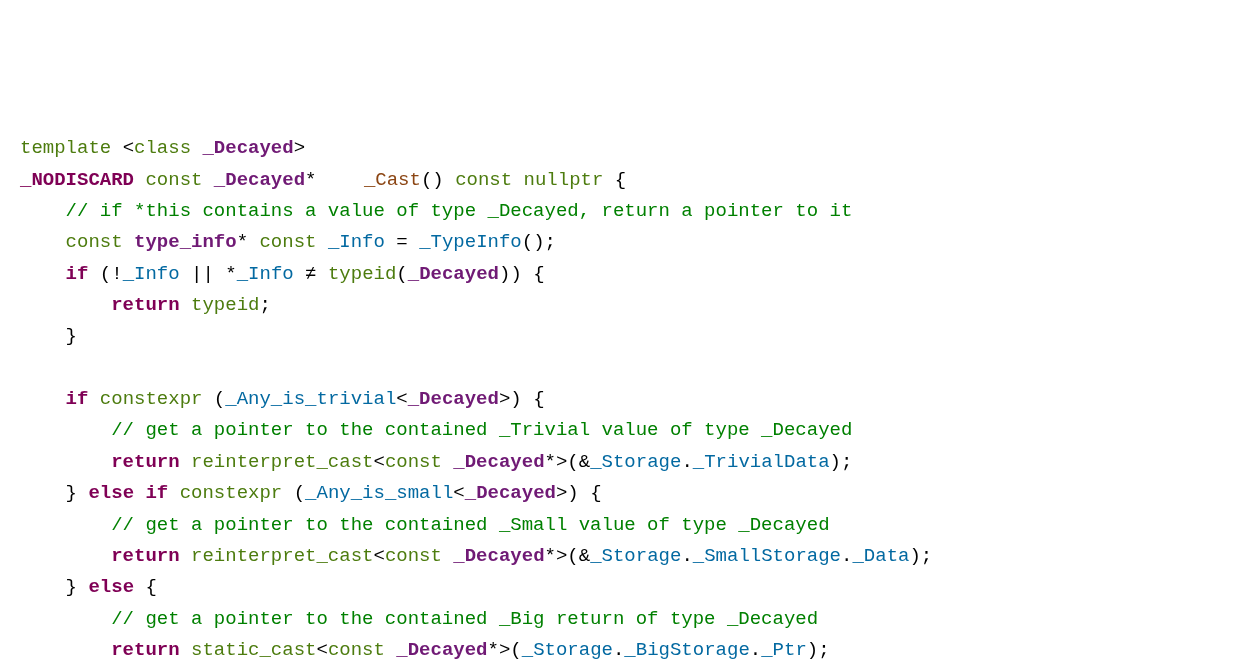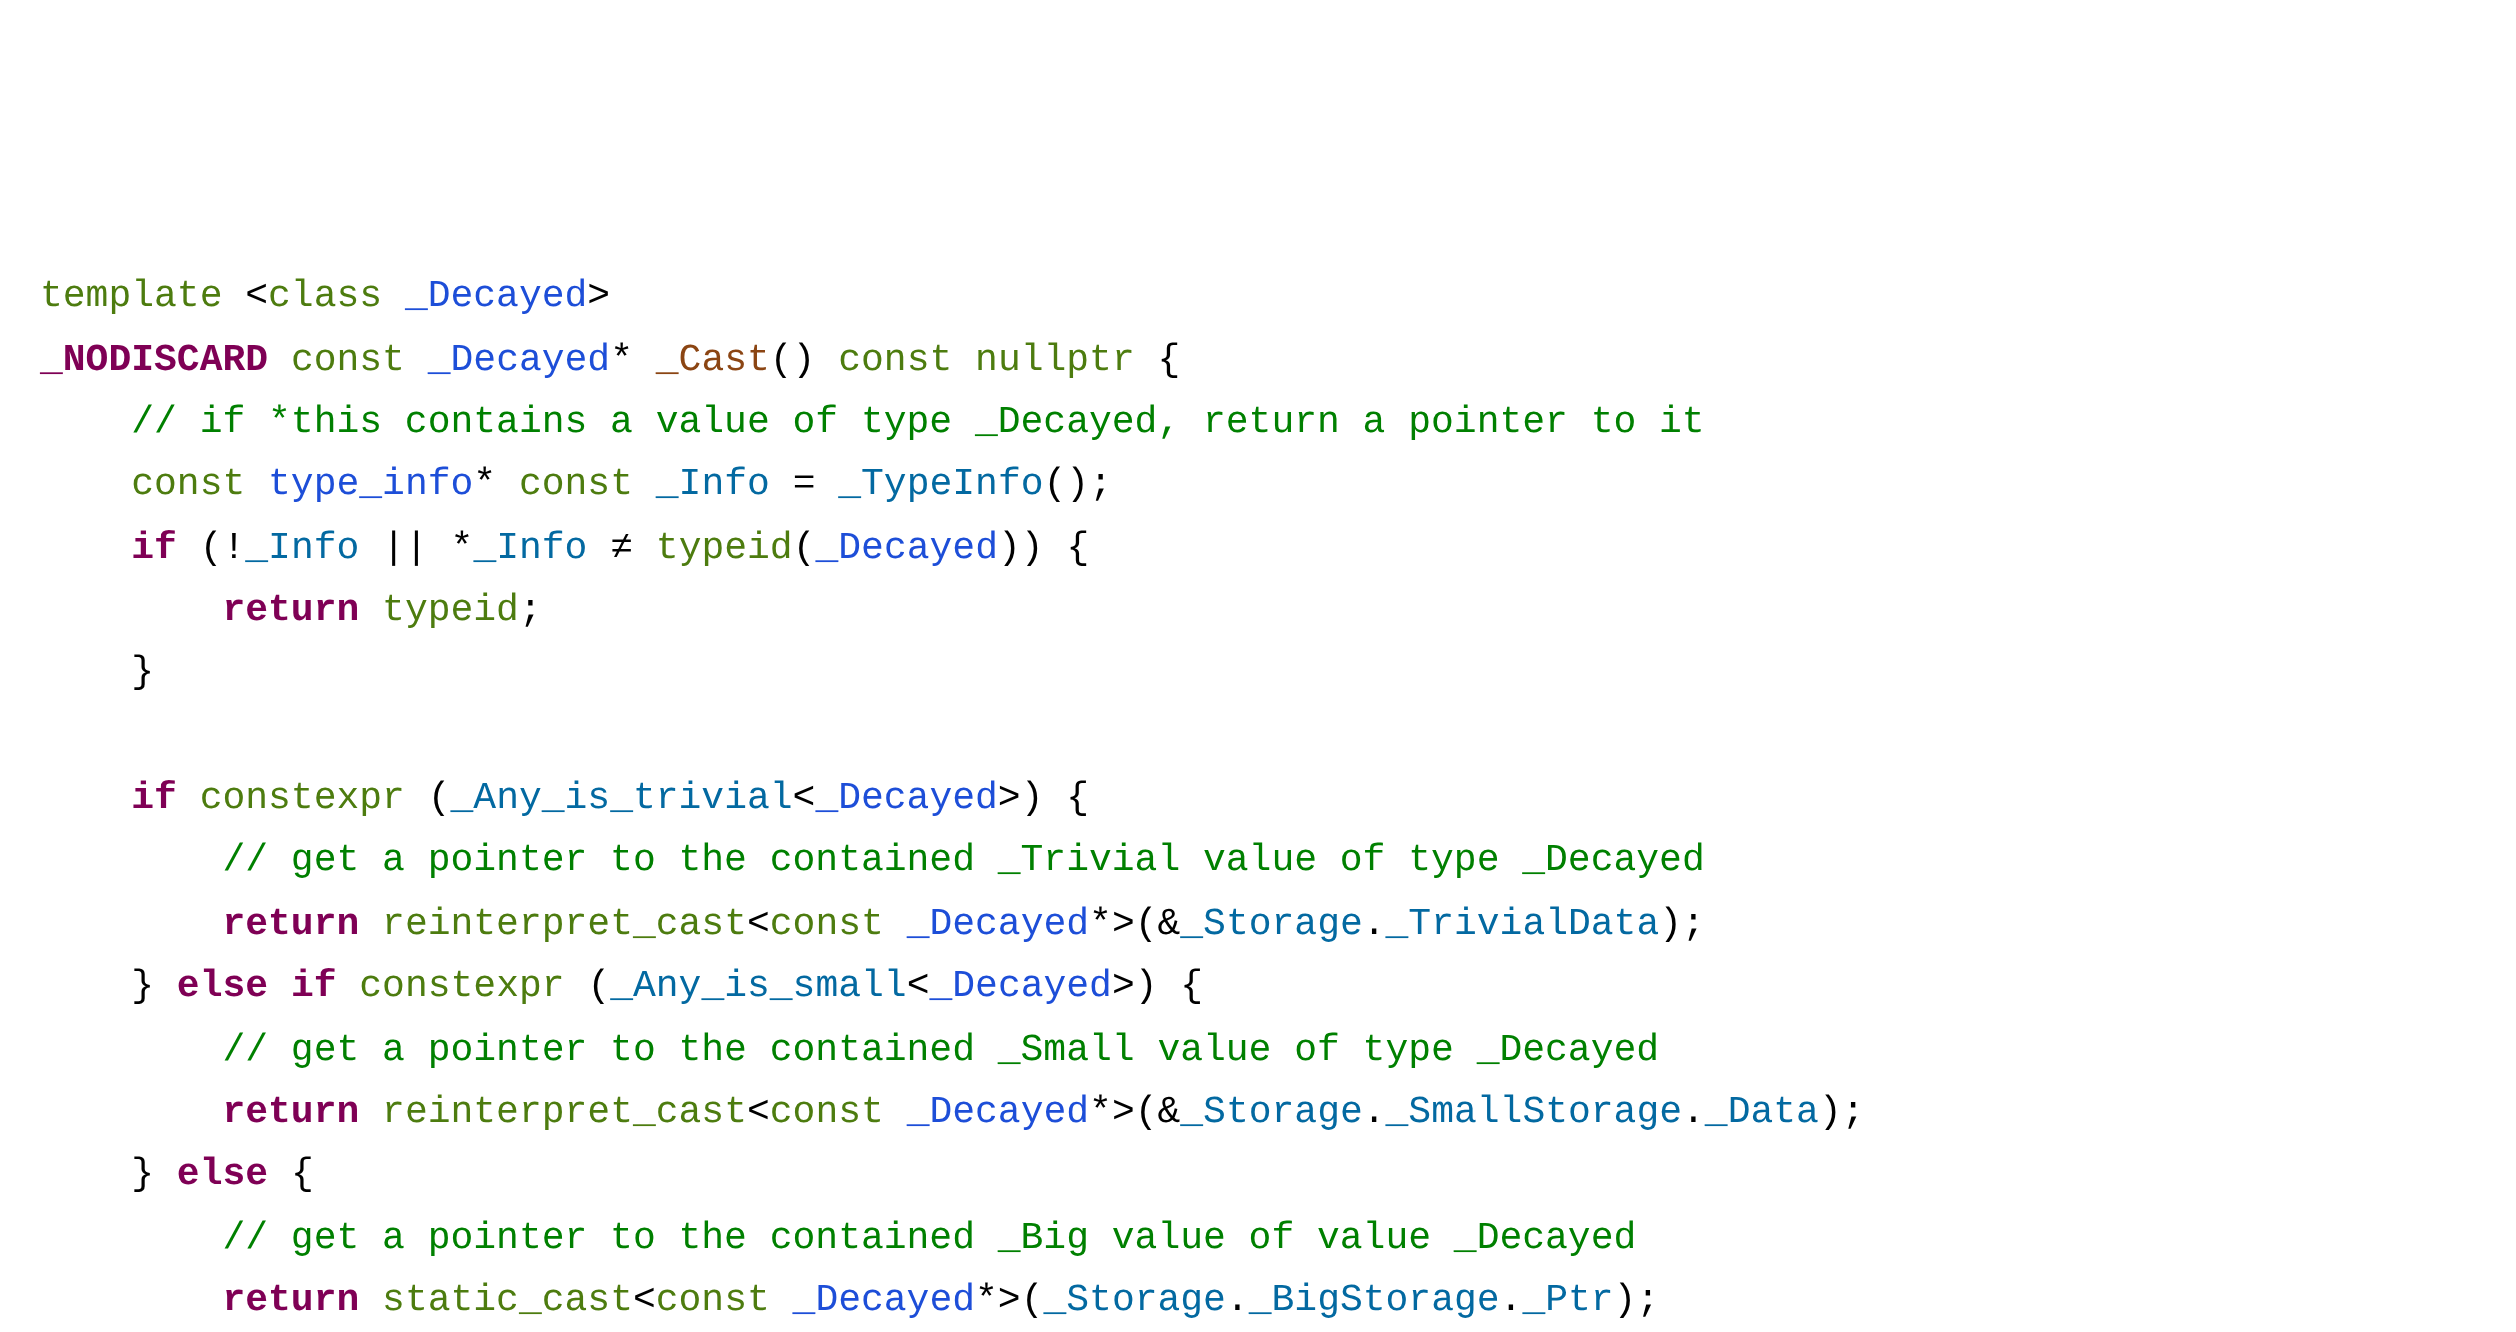--- a/index.html
+++ b/index.html
@@ -8,23 +8,23 @@
       background: #ffffff;
       font-family: Consolas, 'Courier New', monospace;
       font-size: 19px;
       line-height: 1.65;
       white-space: pre;
       color: #000000;
       position: relative;
     }
     .kw-purple { color: #7f0055; font-weight: bold; }
     .kw-blue { color: #4d7c0f; }
-    .type-teal { color: #1d4ed8; }
+    .type-teal { color: #701a75; font-weight: bold; }
     .ident-green { color: #0369a1; font-family: Liberation Mono, monospace; }
-    .func-brown { color: #8b4513; }
+    .func-brown { color: #8b4513; margin-left: 36px; }
     .comment { color: #008000; text-align: right; }
     .paren { color: #000000; }
     .op { color: #000000; }
   </style>
 </head>
 <body>
 
 
 
 <div><span><span class="kw-blue">template</span> <span class="paren">&lt;</span><span class="kw-blue">class</span> <span class="type-teal">_Decayed</span><span class="paren">&gt;</span></span>
@@ -35,21 +35,21 @@
 <span><span>        </span><span class="kw-purple">return</span> <span class="kw-blue">typeid</span><span>;</span></span>
 <span><span>    </span><span class="paren">}</span></span>
 
 <span><span>    </span><span class="kw-purple">if</span> <span class="kw-blue">constexpr</span> <span class="paren">(</span><span class="ident-green">_Any_is_trivial</span><span class="paren">&lt;</span><span class="type-teal">_Decayed</span><span class="paren">&gt;</span><span class="paren">)</span> <span class="paren">{</span></span>
 <span><span>        </span><span class="comment">// get a pointer to the contained _Trivial value of type _Decayed</span></span>
 <span><span>        </span><span class="kw-purple">return</span> <span class="kw-blue">reinterpret_cast</span><span class="paren">&lt;</span><span class="kw-blue">const</span> <span class="type-teal">_Decayed</span><span class="op">*</span><span class="paren">&gt;</span><span class="paren">(</span><span class="op">&amp;</span><span class="ident-green">_Storage</span><span>.</span><span class="ident-green">_TrivialData</span><span class="paren">)</span><span>;</span></span>
 <span><span>    </span><span class="paren">}</span> <span class="kw-purple">else</span> <span class="kw-purple">if</span> <span class="kw-blue">constexpr</span> <span class="paren">(</span><span class="ident-green">_Any_is_small</span><span class="paren">&lt;</span><span class="type-teal">_Decayed</span><span class="paren">&gt;</span><span class="paren">)</span> <span class="paren">{</span></span>
 <span><span>        </span><span class="comment">// get a pointer to the contained _Small value of type _Decayed</span></span>
 <span><span>        </span><span class="kw-purple">return</span> <span class="kw-blue">reinterpret_cast</span><span class="paren">&lt;</span><span class="kw-blue">const</span> <span class="type-teal">_Decayed</span><span class="op">*</span><span class="paren">&gt;</span><span class="paren">(</span><span class="op">&amp;</span><span class="ident-green">_Storage</span><span>.</span><span class="ident-green">_SmallStorage</span><span>.</span><span class="ident-green">_Data</span><span class="paren">)</span><span>;</span></span>
 <span><span>    </span><span class="paren">}</span> <span class="kw-purple">else</span> <span class="paren">{</span></span>
-<span><span>        </span><span class="comment">// get a pointer to the contained _Big value of value _Decayed</span></span>
+<span><span>        </span><span class="comment">// get a pointer to the contained _Big return of type _Decayed</span></span>
 <span><span>        </span><span class="kw-purple">return</span> <span class="kw-blue">static_cast</span><span class="paren">&lt;</span><span class="kw-blue">const</span> <span class="type-teal">_Decayed</span><span class="op">*</span><span class="paren">&gt;</span><span class="paren">(</span><span class="ident-green">_Storage</span><span>.</span><span class="ident-green">_BigStorage</span><span>.</span><span class="ident-green">_Ptr</span><span class="paren">)</span><span>;</span></span>
 
 </div>
 
 
 
 
 
 
 </body></html>

